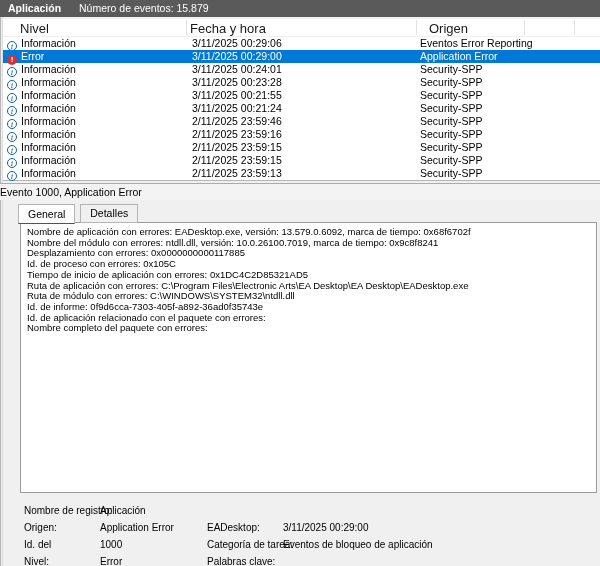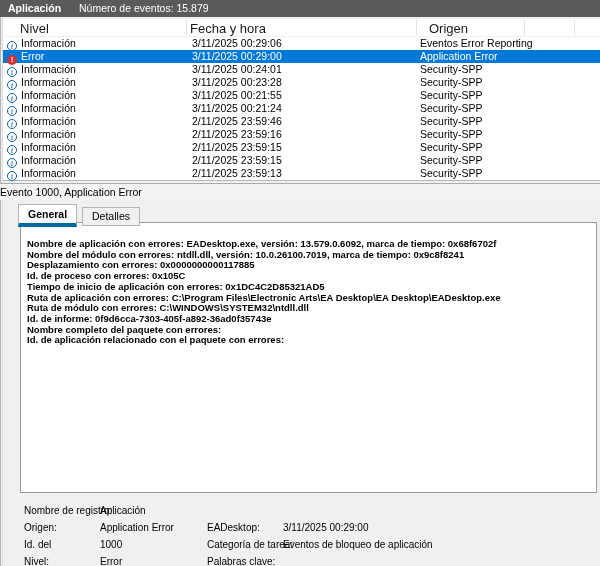--- a/index.html
+++ b/index.html
@@ -32,25 +32,25 @@
   .icon.info { border:1px solid #0c5fa8; color:#0c5fa8; background:#fff;
                font-family:"DejaVu Serif",serif; font-style:italic; }
   .icon.error { background:#d13438; color:#fff; font-weight:bold; line-height:10px; }
 
   
   .event-header { position:absolute; top:183px; left:0; right:0; height:17px; background:#f3f3f3;
                   border-top:1px solid #ababab; font-size:10.5px; line-height:16px; padding-left:0; }
   .tabs { position:absolute; top:203px; left:18px; height:19px; z-index:2; font-size:10.5px; }
   .tab { display:inline-block; vertical-align:bottom; padding:2px 9px 3px; border:1px solid #b4b4b4;
          background:#f0f0f0; margin-right:2px; }
-  .tab.active { background:#fff; border-bottom:4px solid #0369a1; padding-top:3px; position:relative; top:1px;font-weight:bold; }
+  .tab.active { background:#fff; border-bottom:1px solid #0369a1; padding-top:3px; position:relative; top:1px; }
 
   .general-box { position:absolute; top:222px; left:20px; width:577px; height:271px; background:#fff;
-                 border:1px solid #9a9a9a; padding:16px 6px; font-size:9.5px; line-height:10.7px;
-                 overflow:hidden; z-index:1;font-weight:bold; }
+                 border:1px solid #9a9a9a; padding:4px 6px; font-size:9.5px; line-height:10.7px;
+                 overflow:hidden; z-index:1; }
   .general-box div { white-space:nowrap; }
 
   
   .details { position:absolute; top:503px; left:20px; right:0; font-size:10px; }
   .drow { position:relative; height:17px; }
   .dcell { position:absolute; top:2px; white-space:nowrap; }
   .dl1 { left:4px;text-align:center; } .dv1 { left:80px; } .dl2 { left:187px; } .dv2 { left:263px; }
 </style>
 </head>
 <body>
@@ -142,22 +142,22 @@
 
   <div class="general-box">
       <div>Nombre de aplicación con errores: EADesktop.exe, versión: 13.579.0.6092, marca de tiempo: 0x68f6702f</div>
       <div>Nombre del módulo con errores: ntdll.dll, versión: 10.0.26100.7019, marca de tiempo: 0x9c8f8241</div>
       <div>Desplazamiento con errores: 0x0000000000117885</div>
       <div>Id. de proceso con errores: 0x105C</div>
       <div>Tiempo de inicio de aplicación con errores: 0x1DC4C2D85321AD5</div>
       <div>Ruta de aplicación con errores: C:\Program Files\Electronic Arts\EA Desktop\EA Desktop\EADesktop.exe</div>
       <div>Ruta de módulo con errores: C:\WINDOWS\SYSTEM32\ntdll.dll</div>
       <div>Id. de informe: 0f9d6cca-7303-405f-a892-36ad0f35743e</div>
+      <div>Id. de aplicación relacionado con el paquete con errores:</div>
       <div>Nombre completo del paquete con errores:</div>
-      <div>Id. de aplicación relacionado con el paquete con errores:</div>
     </div>
 
   <div class="details">
     <div class="drow">
       <span class="dcell dl1">Nombre de registro:</span>
       <span class="dcell dv1">Aplicación</span>
     </div>
     <div class="drow">
       <span class="dcell dl1">Origen:</span>
       <span class="dcell dv1">Application Error</span>

